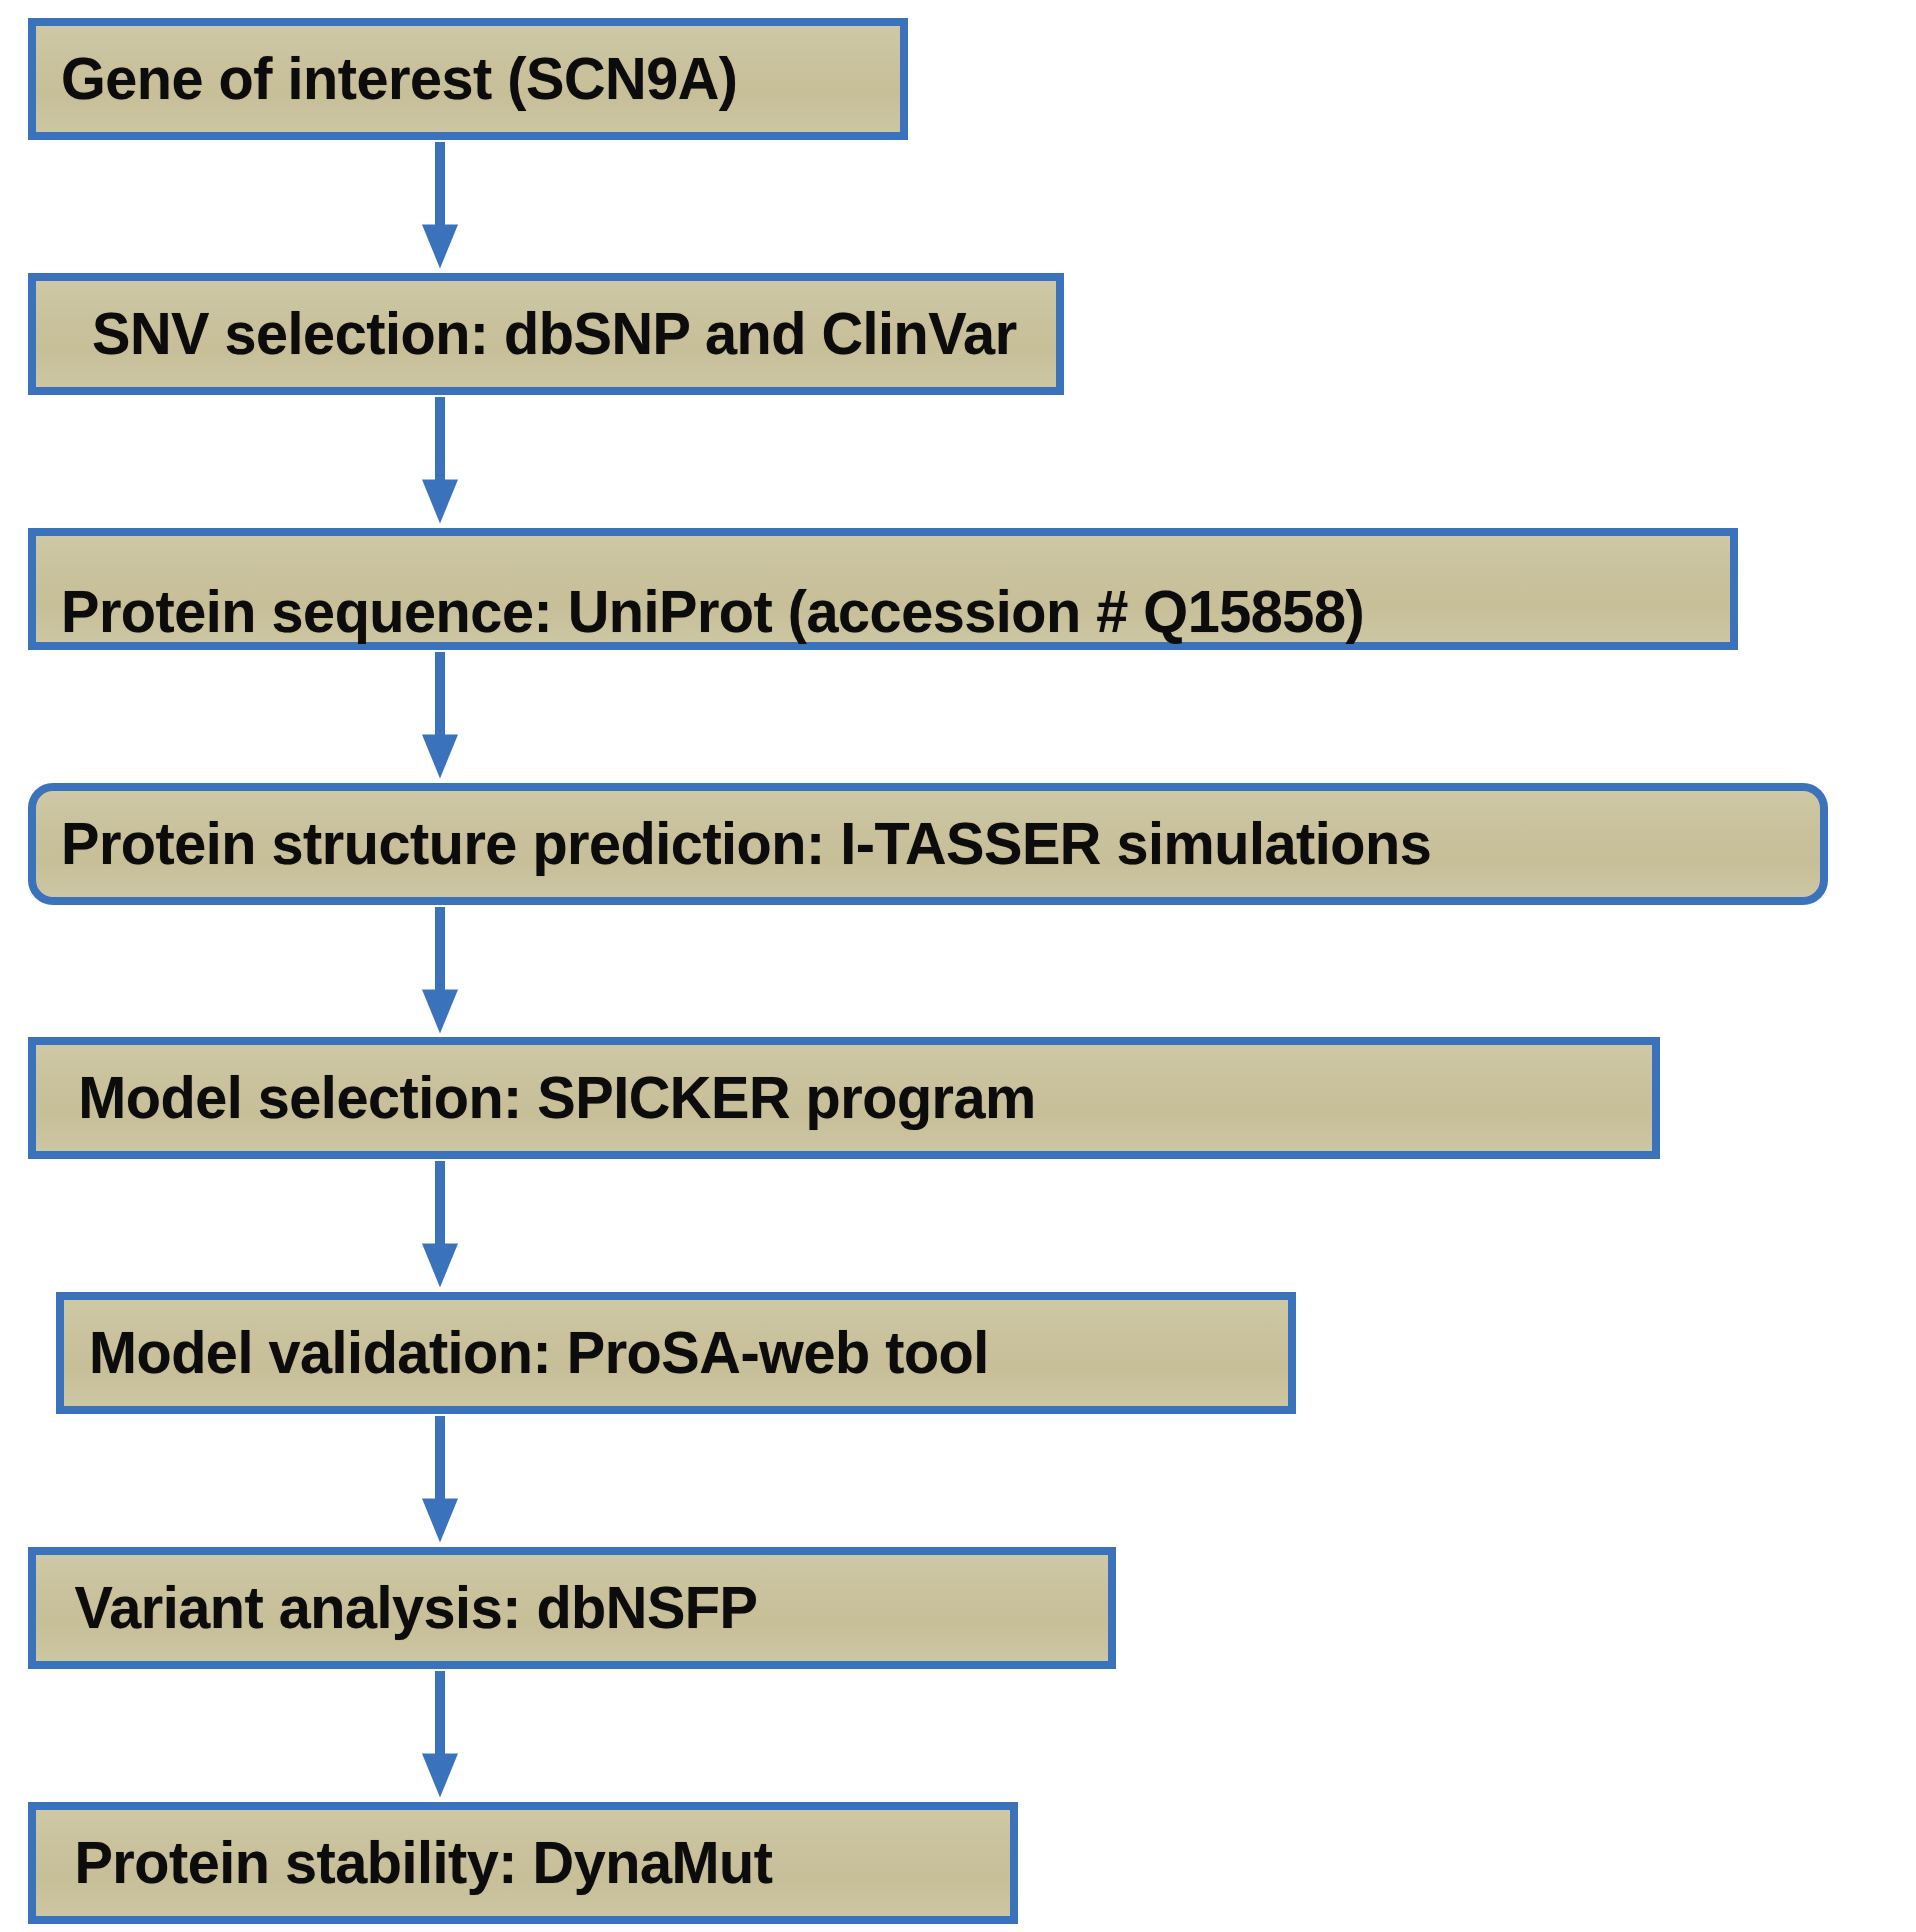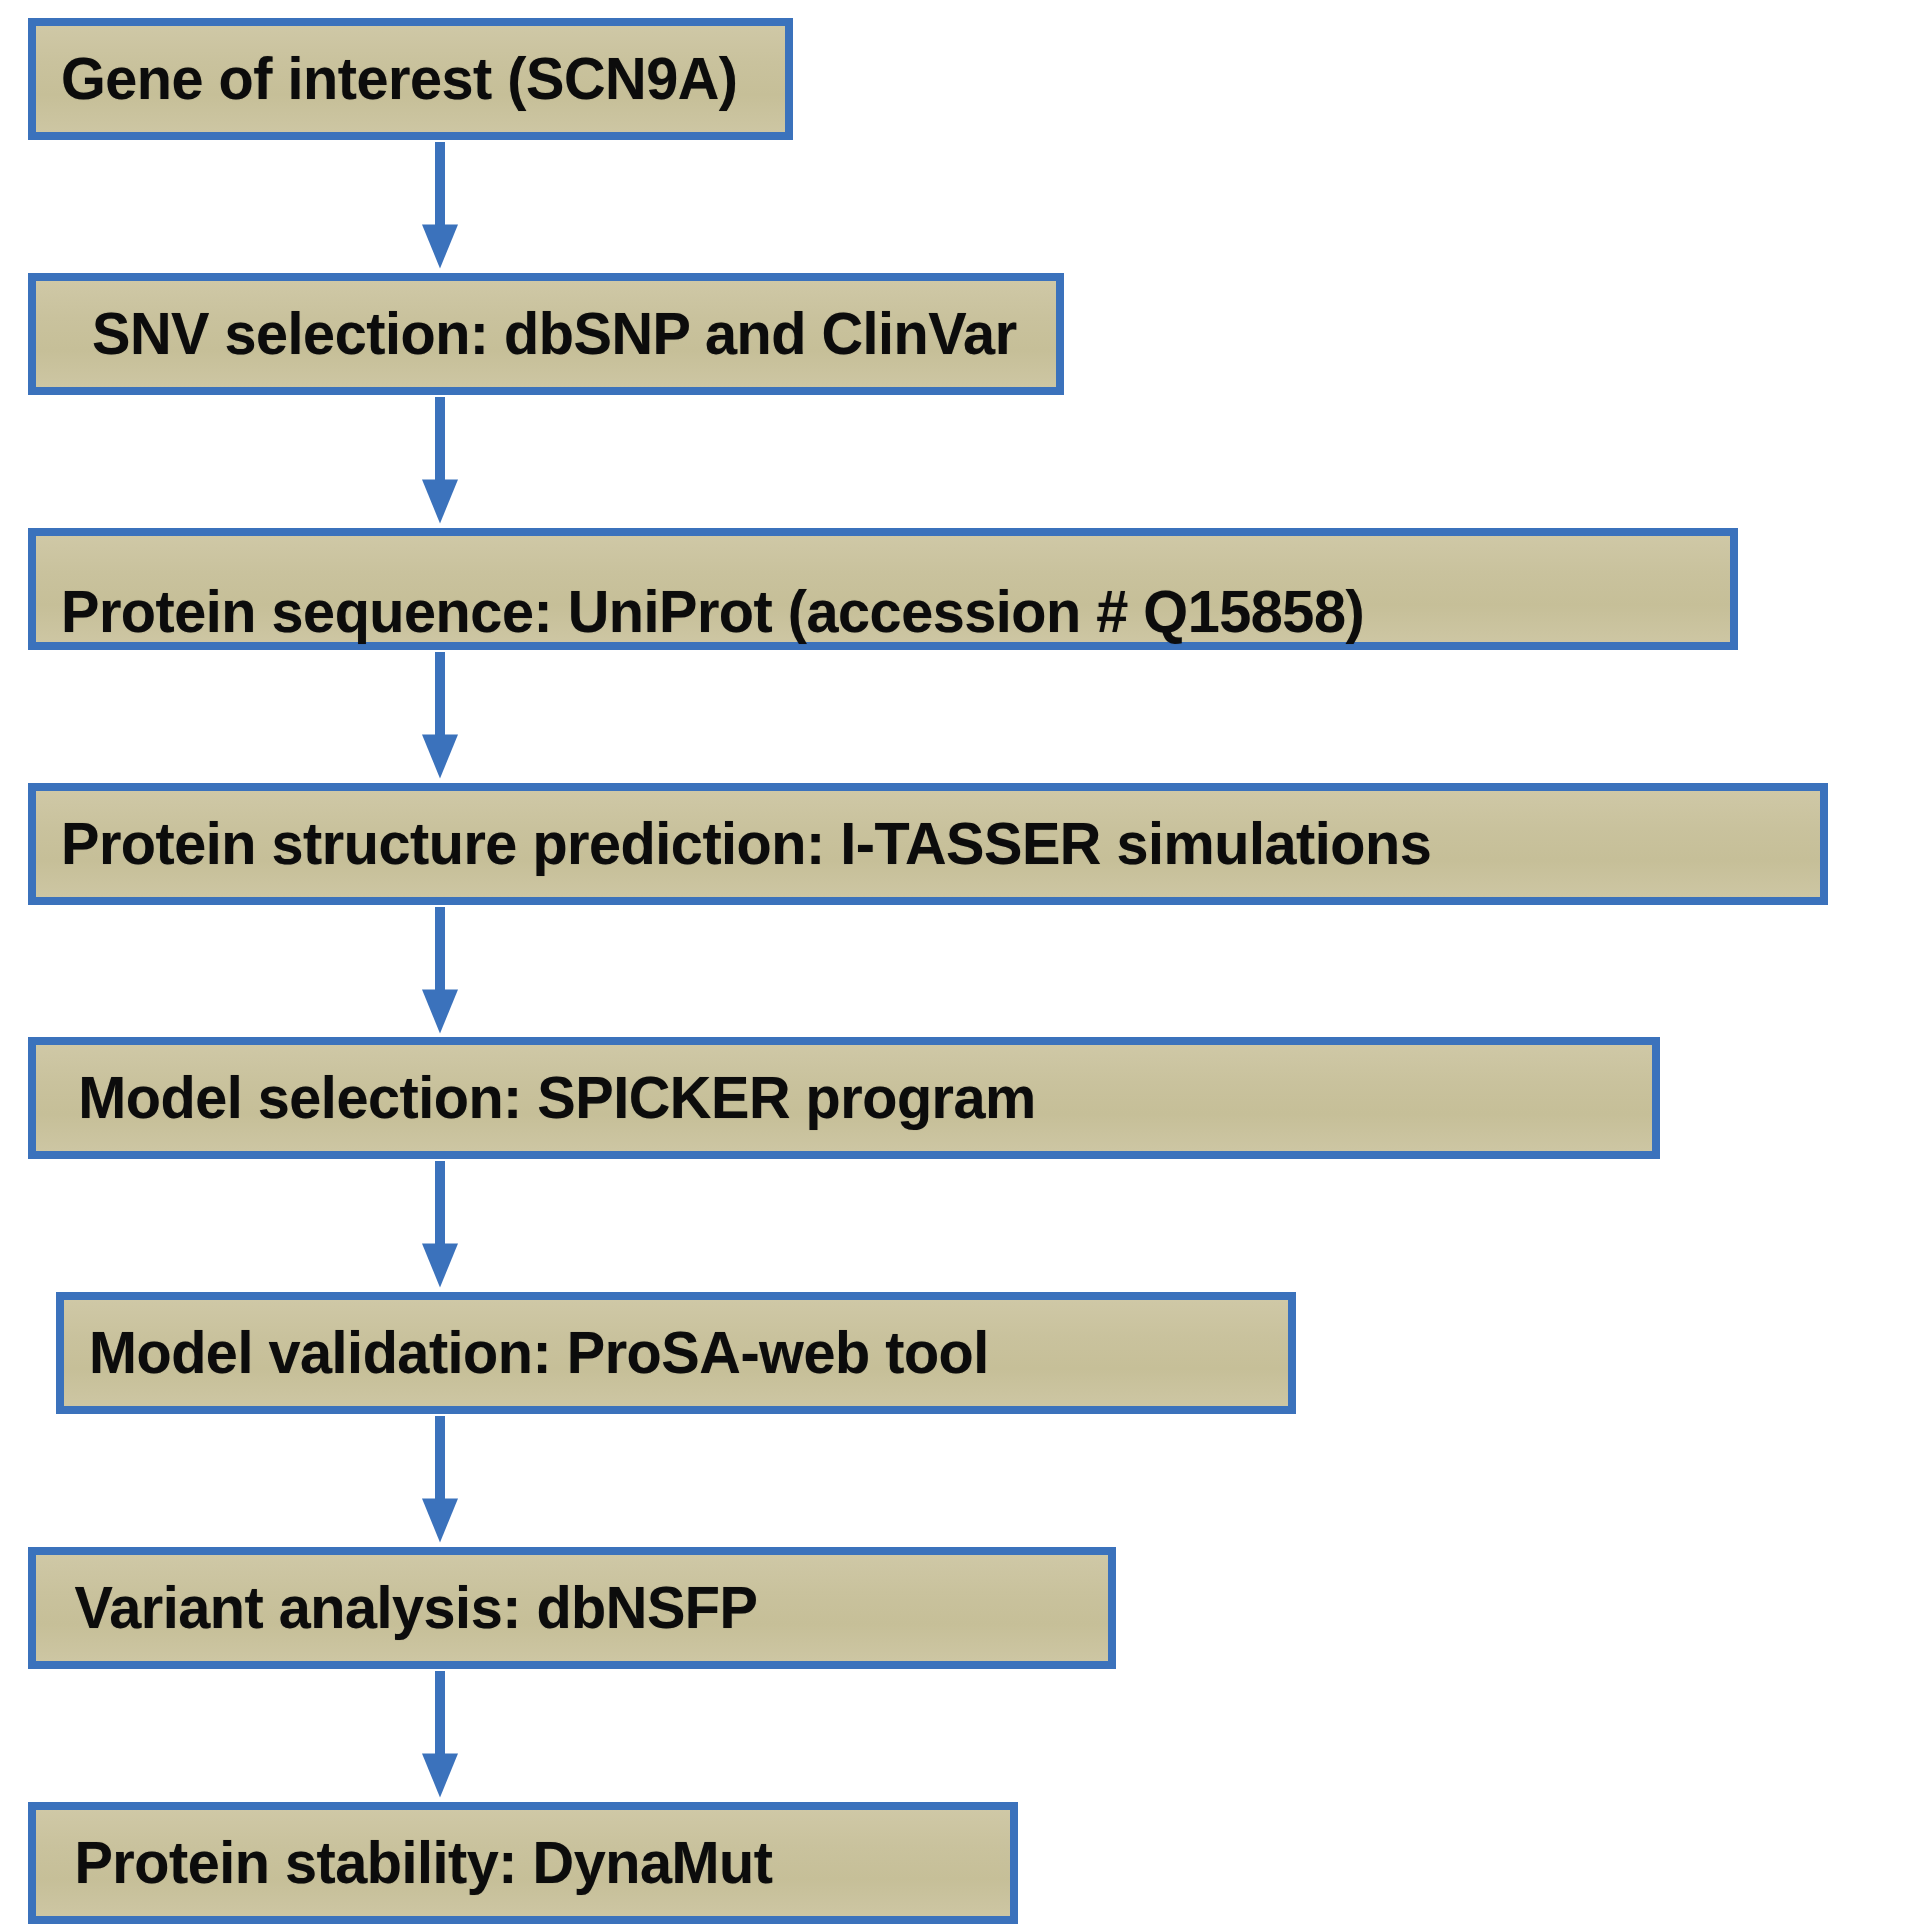--- a/index.html
+++ b/index.html
@@ -54,21 +54,21 @@
     position: absolute;
     width: 64px;
   }
   .connector svg { display: block; width: 100%; height: 100%; }
 </style>
 </head>
 <body>
 
 <div id="flowchart">
 
-  <div class="node" style="left:28px; top:18px; width:765px;">
+  <div class="node" style="left:28px; top:18px; width:880px;">
     <span class="node-label">Gene of interest (SCN9A)</span>
   </div>
 
   <div class="connector" style="left: 408px; top: 142px; height: 129px;">
     <svg viewBox="0 0 64 100" preserveAspectRatio="none" aria-hidden="true">
       <rect x="27" y="0" width="10" height="68" fill="#3b72bc"></rect>
       <polygon points="14,64 50,64 32,98" fill="#3b72bc"></polygon>
     </svg>
   </div>
 
@@ -87,21 +87,21 @@
     <span class="node-label">Protein sequence: UniProt (accession # Q15858)</span>
   </div>
 
   <div class="connector" style="left: 408px; top: 652px; height: 129px;">
     <svg viewBox="0 0 64 100" preserveAspectRatio="none" aria-hidden="true">
       <rect x="27" y="0" width="10" height="68" fill="#3b72bc"></rect>
       <polygon points="14,64 50,64 32,98" fill="#3b72bc"></polygon>
     </svg>
   </div>
 
-  <div class="node" style="left: 28px; top: 783px; width: 1800px;">
+  <div class="node" style="left: 28px; top: 783px; width: 1800px; border-radius: 25px;">
     <span class="node-label">Protein structure prediction: I-TASSER simulations</span>
   </div>
 
   <div class="connector" style="left: 408px; top: 907px; height: 129px;">
     <svg viewBox="0 0 64 100" preserveAspectRatio="none" aria-hidden="true">
       <rect x="27" y="0" width="10" height="68" fill="#3b72bc"></rect>
       <polygon points="14,64 50,64 32,98" fill="#3b72bc"></polygon>
     </svg>
   </div>
 

